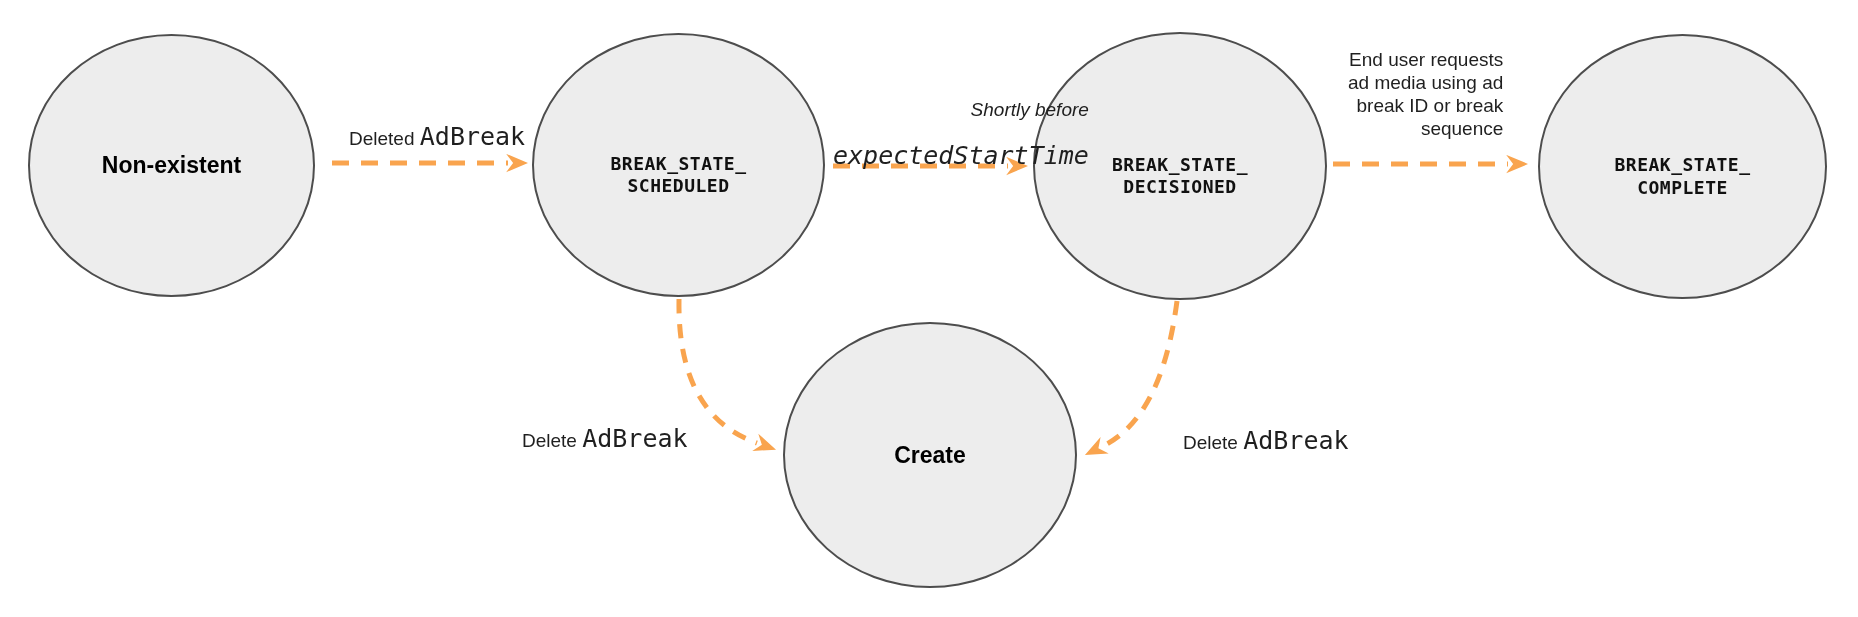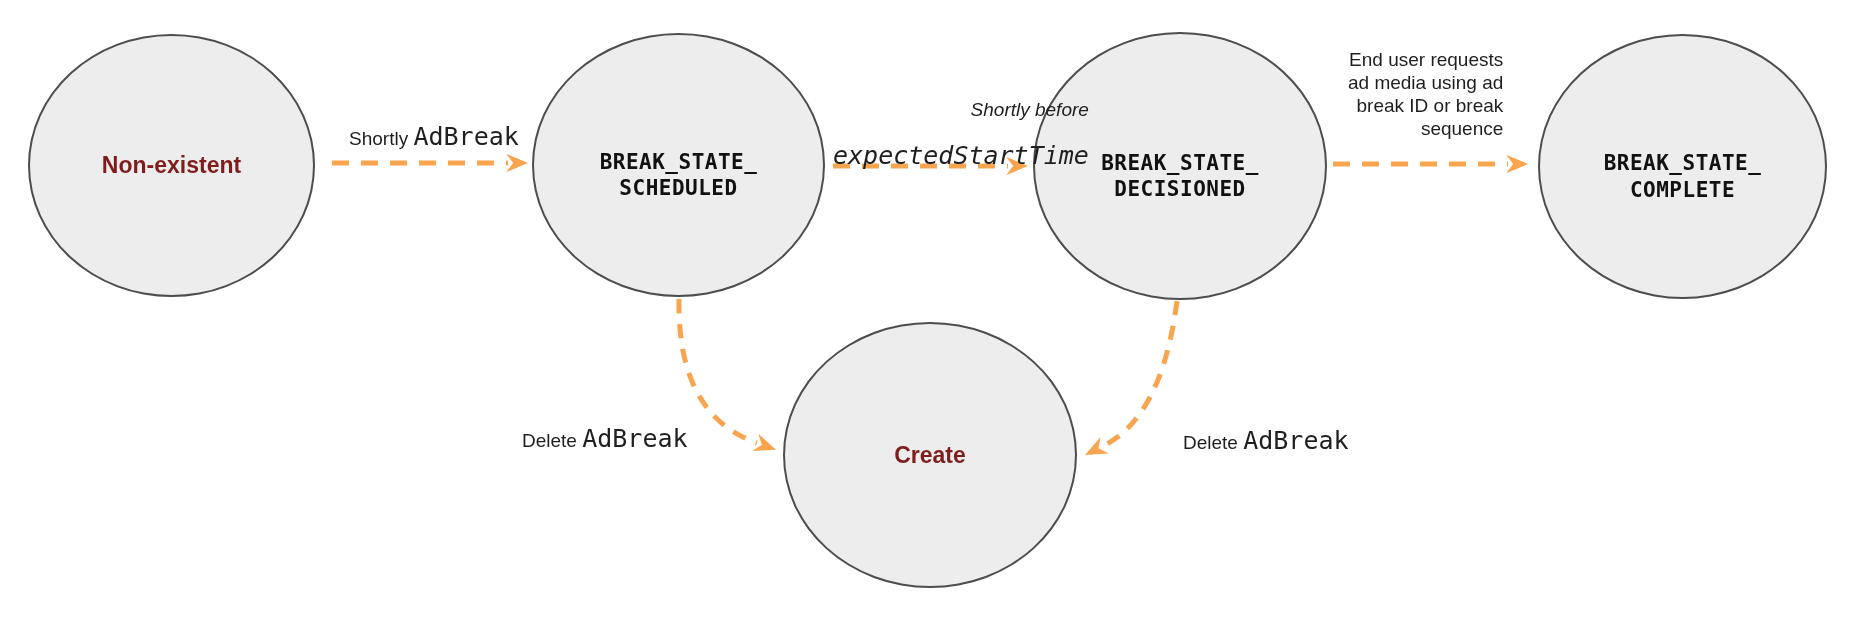--- a/index.html
+++ b/index.html
@@ -27,27 +27,27 @@
     background:#EDEDED;
     border:2px solid #4D4D4D;
     display:flex;align-items:center;justify-content:center;
     text-align:center;
     box-sizing:border-box;
   }
   .node-label-sans{
     font-family:"Liberation Sans", sans-serif;
     font-weight:bold;
     font-size:23px;
-    color:#7f1d1d;
+    color:#000000;
     white-space:pre-line;
   }
   .node-label-mono{
     font-family:"DejaVu Sans Mono", monospace;
     font-weight:bold;
-    font-size:21px;
+    font-size:18px;
     letter-spacing:0.5px;
     line-height:1.25;
     color:#111111;
     white-space:pre-line;
     margin-top:20px;
   }
   .node-nonexistent{left:28px;top:34px;width:287px;height:263px;}
   .node-scheduled{left:532px;top:33px;width:293px;height:264px;}
   .node-decisioned{left:1033px;top:32px;width:294px;height:268px;}
   .node-complete{left:1538px;top:34px;width:289px;height:265px;}
@@ -105,21 +105,21 @@
   <div class="node node-complete">
     <span class="node-label-mono">BREAK_STATE_
 COMPLETE</span>
   </div>
 
   <div class="node node-deleted">
     <span class="node-label-sans">Create</span>
   </div>
 
   <div class="edge-label label-create">
-    <span>Shortly </span><span class="code">AdBreak</span>
+    <span>Deleted </span><span class="code">AdBreak</span>
   </div>
 
   <div class="edge-label label-shortly">
     <span>Shortly before</span><br>
     <span class="code">expectedStartTime</span>
   </div>
 
   <div class="edge-label label-enduser">End user requests
 ad media using ad
 break ID or break

